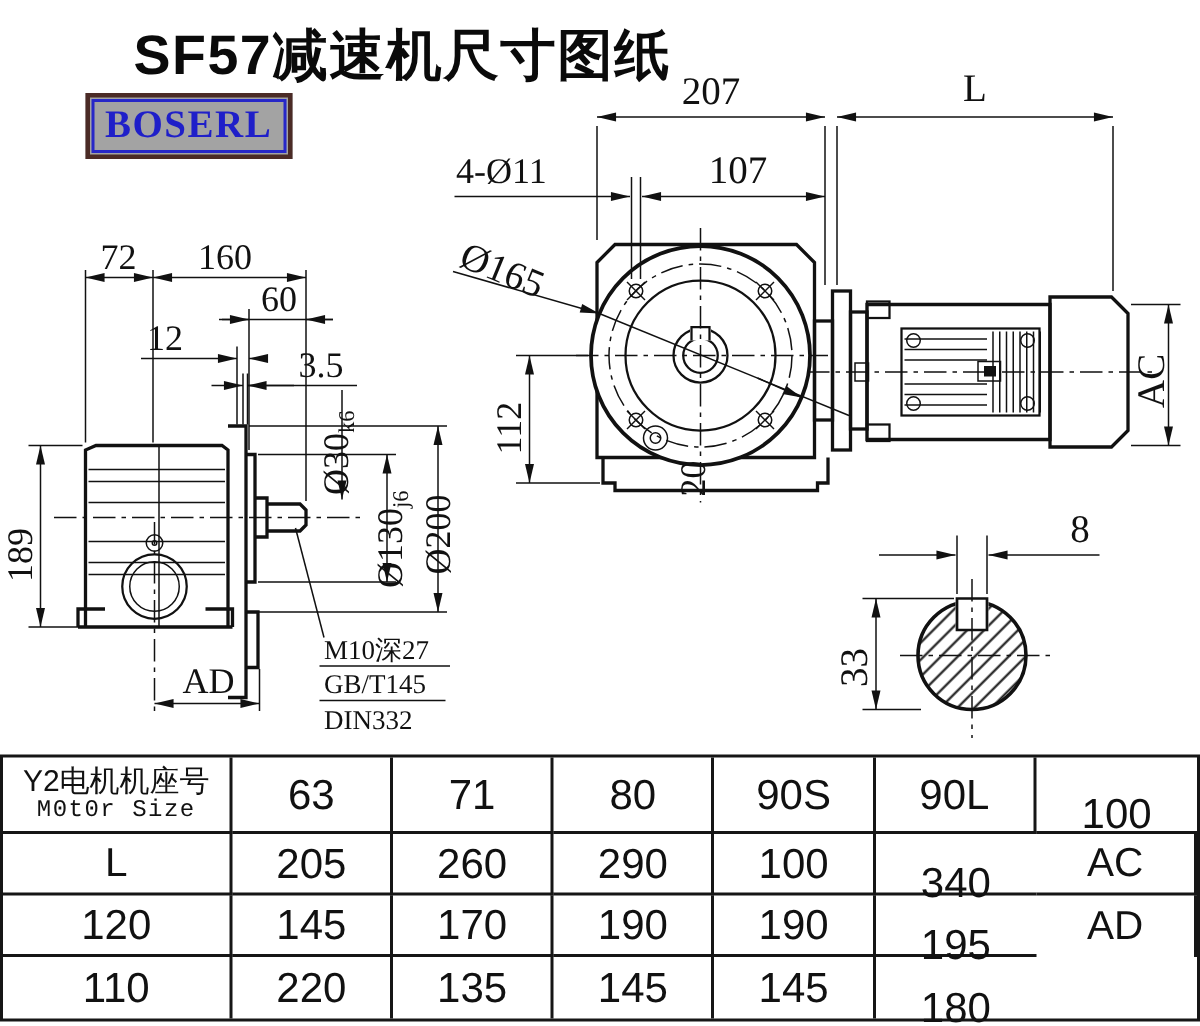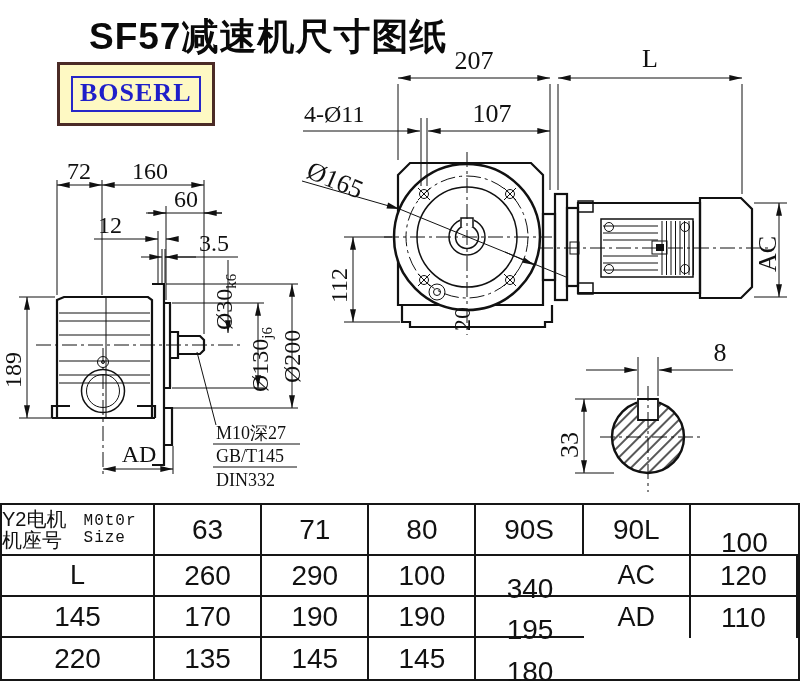--- a/index.html
+++ b/index.html
@@ -1,40 +1,40 @@
 <!DOCTYPE html>
 <html><head>
 <meta charset="utf-8">
 <style>
   html,body{margin:0;padding:0;background:#fff;}
   body{width:800px;height:684px;position:relative;overflow:hidden;
        font-family:"Liberation Sans",sans-serif;color:#111;}
   .page-title{position:absolute;left:53px;top:12px;font-size:37px;font-weight:bold;
        letter-spacing:1px;color:#0a0a0a;white-space:nowrap;margin-left:36px;}
-  .logo-box{position:absolute;left:57px;top:62px;border:3px solid #4b2b26;background:#fef9c3;padding:11px;}
+  .logo-box{position:absolute;left:57px;top:62px;border:3px solid #4b2b26;background:#a3a3a3;padding:1px;}
   .logo-inner{display:block;border:2px solid #2727c8;padding:0 7px 2px 7px;color:#1f1fc9;
        font-family:"Liberation Serif",serif;font-size:26px;font-weight:bold;letter-spacing:1px;}
   svg{position:absolute;left:0;top:0;}
   svg text{fill:#111;}
   .ds{font-family:"Liberation Serif",serif;font-size:24px;}
   .dl{font-family:"Liberation Serif",serif;font-size:26px;}
   .dn{font-family:"Liberation Serif",serif;font-size:18px;}
   .sub{font-size:15px;}
   .o{stroke:#111;stroke-width:2.2;fill:none;stroke-linejoin:miter;}
   .o2{stroke:#111;stroke-width:2.5;fill:#fff;}
   .t{stroke:#111;stroke-width:1;fill:none;}
   .t2{stroke:#111;stroke-width:1.5;fill:none;}
   .c{stroke:#111;stroke-width:1;fill:none;stroke-dasharray:15 4 3 4;}
   .dim-table{position:absolute;left:0;top:503px;width:796px;border:2px solid #161616;background:#fff;
        display:grid;grid-template-columns:153px repeat(6,1fr);grid-template-rows:51px 41px 41px 41px;}
   .cell{border-right:2px solid #161616;border-bottom:2px solid #161616;display:flex;
        align-items:center;justify-content:center;font-size:28px;color:#111;box-sizing:border-box;}
   .cell.lc{border-right:none;margin-top:27px;}
   .cell.lr{border-bottom:none;}
-  .cell.first{flex-direction:row;justify-content:center;line-height:1.05;}
+  .cell.first{flex-direction:column;justify-content:center;line-height:1.05;}
   .hcn{font-size:20px;letter-spacing:0px;}
   .hen{font-family:"Liberation Mono",monospace;font-size:16px;letter-spacing:1px;}
   .rowlabel{font-size:27px;}
 </style>
 </head>
 <body>
 
 <div class="page-title">SF57减速机尺寸图纸</div>
 <div class="logo-box">
   <span class="logo-inner">BOSERL</span>
@@ -261,20 +261,21 @@
     <div class="hen">M0t0r Size</div>
   </div>
   <div class="cell">63</div>
   <div class="cell">71</div>
   <div class="cell">80</div>
   <div class="cell">90S</div>
   <div class="cell">90L</div>
   <div class="cell lc">100</div>
 
   <div class="cell rowlabel">L</div>
+  <div class="cell">205</div>
   <div class="cell">260</div>
   <div class="cell">290</div>
   <div class="cell">100</div>
   <div class="cell lc">340</div>
 
   <div class="cell rowlabel">AC</div>
   <div class="cell">120</div>
   <div class="cell">145</div>
   <div class="cell">170</div>
   <div class="cell">190</div>

